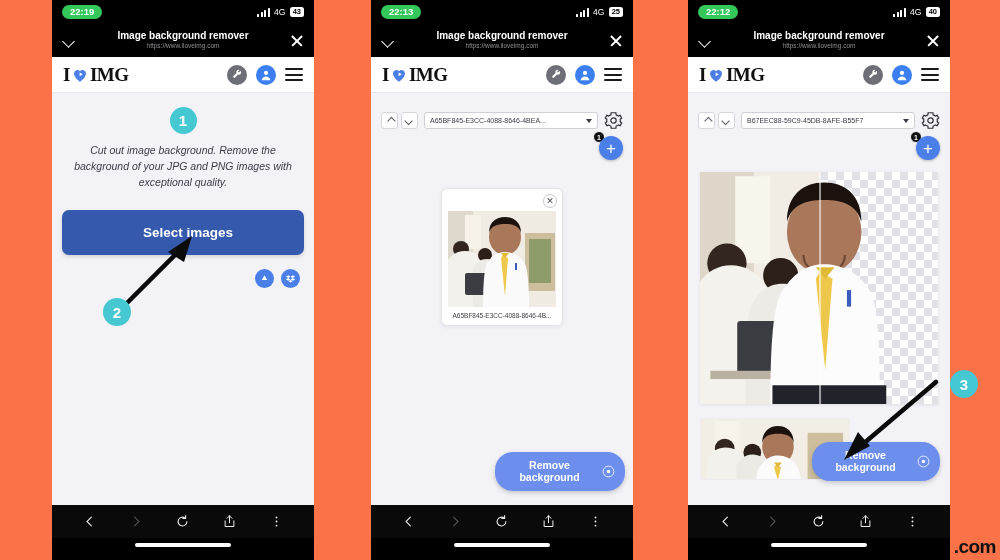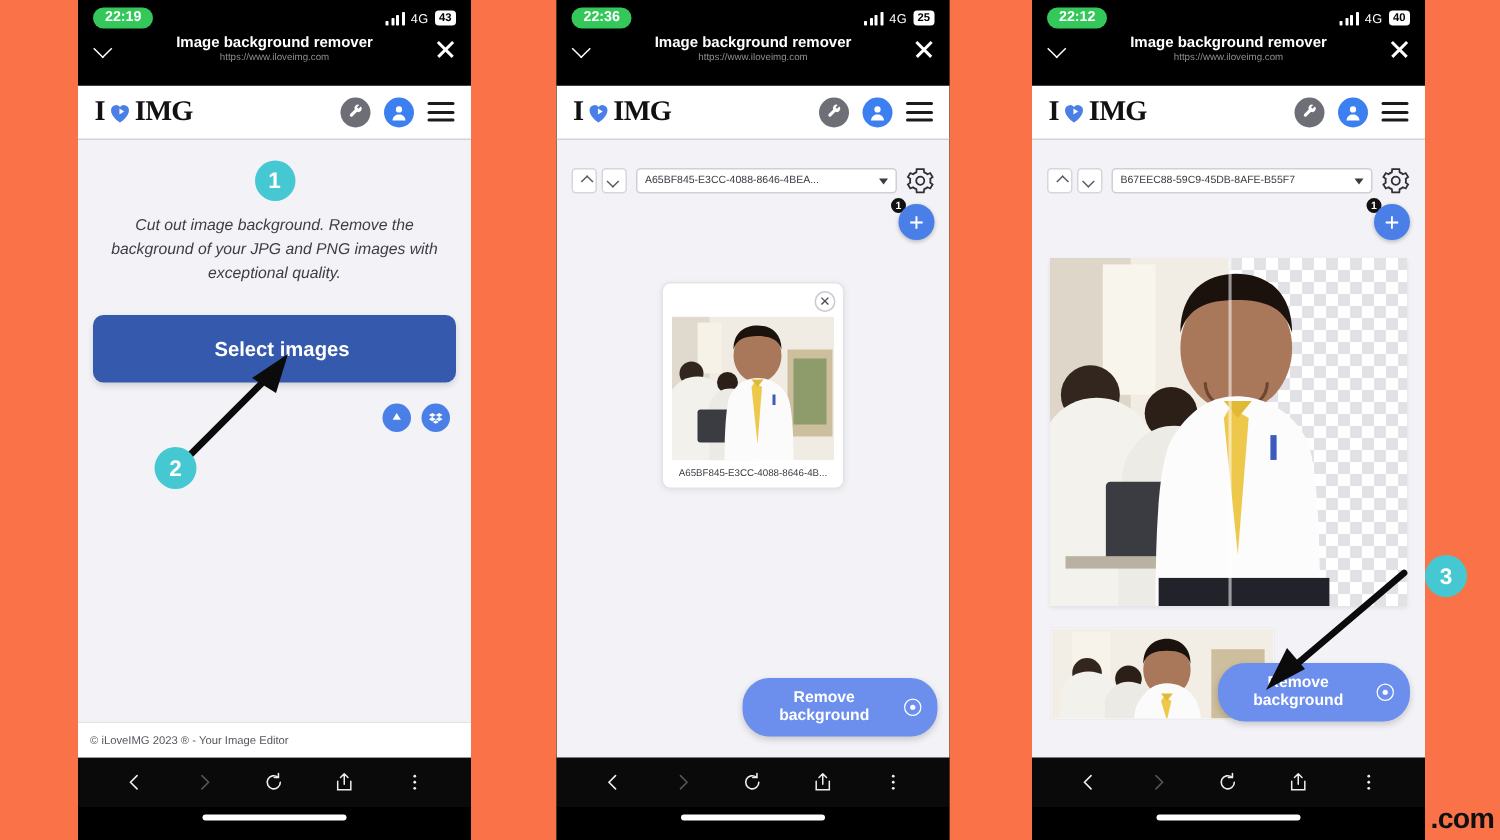--- a/index.html
+++ b/index.html
@@ -39,21 +39,21 @@
   .bars i:nth-child(3){height:7px}.bars i:nth-child(4){height:9px}
   .net { font-size: 8.5px; letter-spacing: .2px; }
   .batt {
     background: #fff; color: #000; font-size: 7.5px; font-weight: bold;
     border-radius: 2.5px; padding: 1px 3px; line-height: 1;
   }
 
   
   .appbar {
     background: #000; color: #fff; flex: none;
-    height: 33px; display: flex; align-items: flex-start;
+    height: 33px; display: flex; align-items: center;
     padding: 0 9px; position: relative;
   }
   .appbar-center { flex: 1; text-align: center; line-height: 1.05; }
   .appbar-title { font-size: 10px; font-weight: bold; }
   .appbar-url { font-size: 6.5px; color: #8e8e93; margin-top: 1px; }
   .chev, .xbtn { width: 16px; height: 16px; position: relative; flex: none; }
   .chev::before {
     content: ""; position: absolute; left: 2.5px; top: 4px;
     width: 8px; height: 8px; border-right: 1.6px solid #fff;
     border-bottom: 1.6px solid #fff; transform: rotate(45deg);
@@ -289,21 +289,20 @@
           <svg viewBox="0 0 24 24" width="11" height="11">
               <path d="M12 5l6 10H6z" fill="#fff"></path>
             </svg>
         </span>
         <span class="cloud-btn">
           <svg viewBox="0 0 24 24" width="11" height="11">
               <path d="M7 5l5 3-5 3-5-3zm10 0l5 3-5 3-5-3zM7 11l5 3-5 3-5-3zm10 0l5 3-5 3-5-3zM12 15.5l4.5 2.6L12 20.7l-4.5-2.6z" fill="#fff"></path>
             </svg>
         </span>
       </div>
-      <div class="footer-note">© iLoveIMG 2023 ® - Your Image Editor</div>
     </div>
 
     <div class="botnav">
       <span class="nv">
         <svg viewBox="0 0 24 24" width="15" height="15">
             <path d="M15 5l-7 7 7 7" stroke="#eee" stroke-width="1.7" fill="none" stroke-linecap="round"></path>
           </svg>
       </span>
       <span class="nv">
         <svg viewBox="0 0 24 24" width="15" height="15">
@@ -331,21 +330,21 @@
       </span>
     </div>
     <div class="homebar-area">
       <span class="homebar"></span>
     </div>
   </div>
 
   <div class="phone" id="phone2">
 
     <div class="statusbar">
-      <span class="clock-pill">22:36</span>
+      <span class="clock-pill">22:13</span>
       <span class="status-right">
         <span class="bars">
             <i></i>
             <i></i>
             <i></i>
             <i></i>
           </span>
         <span class="net">4G</span>
         <span class="batt">25</span>
       </span>

